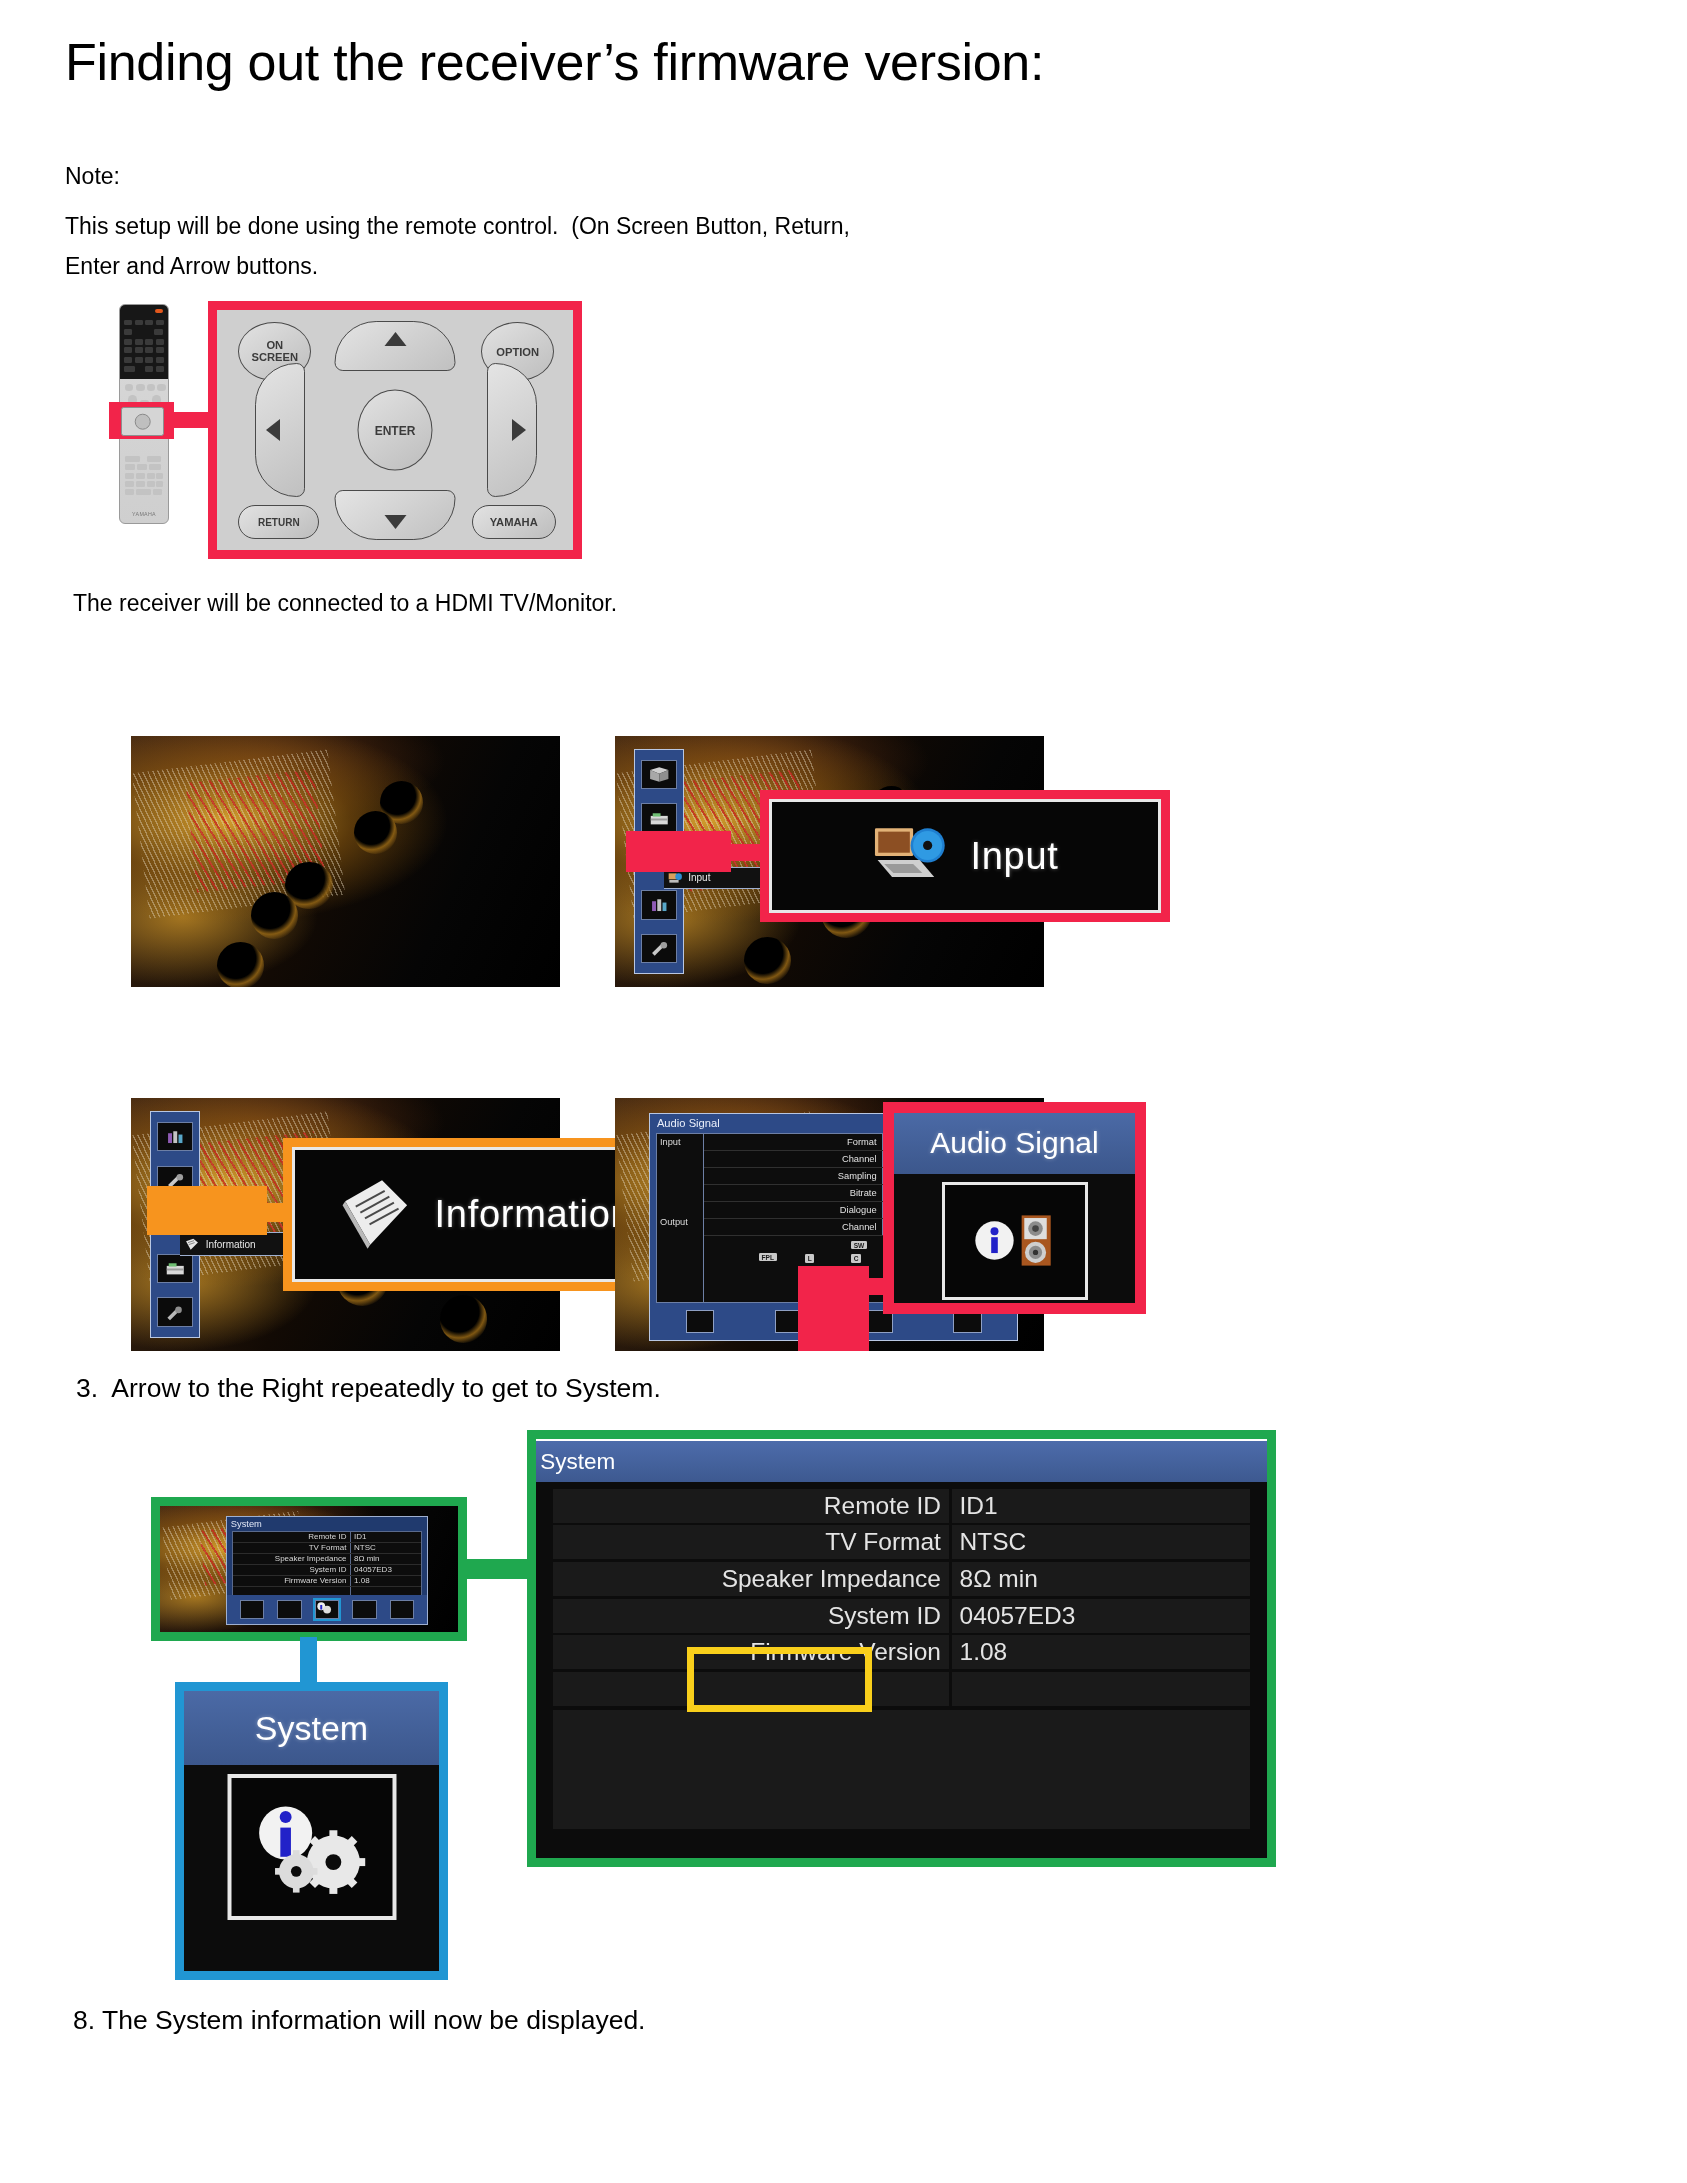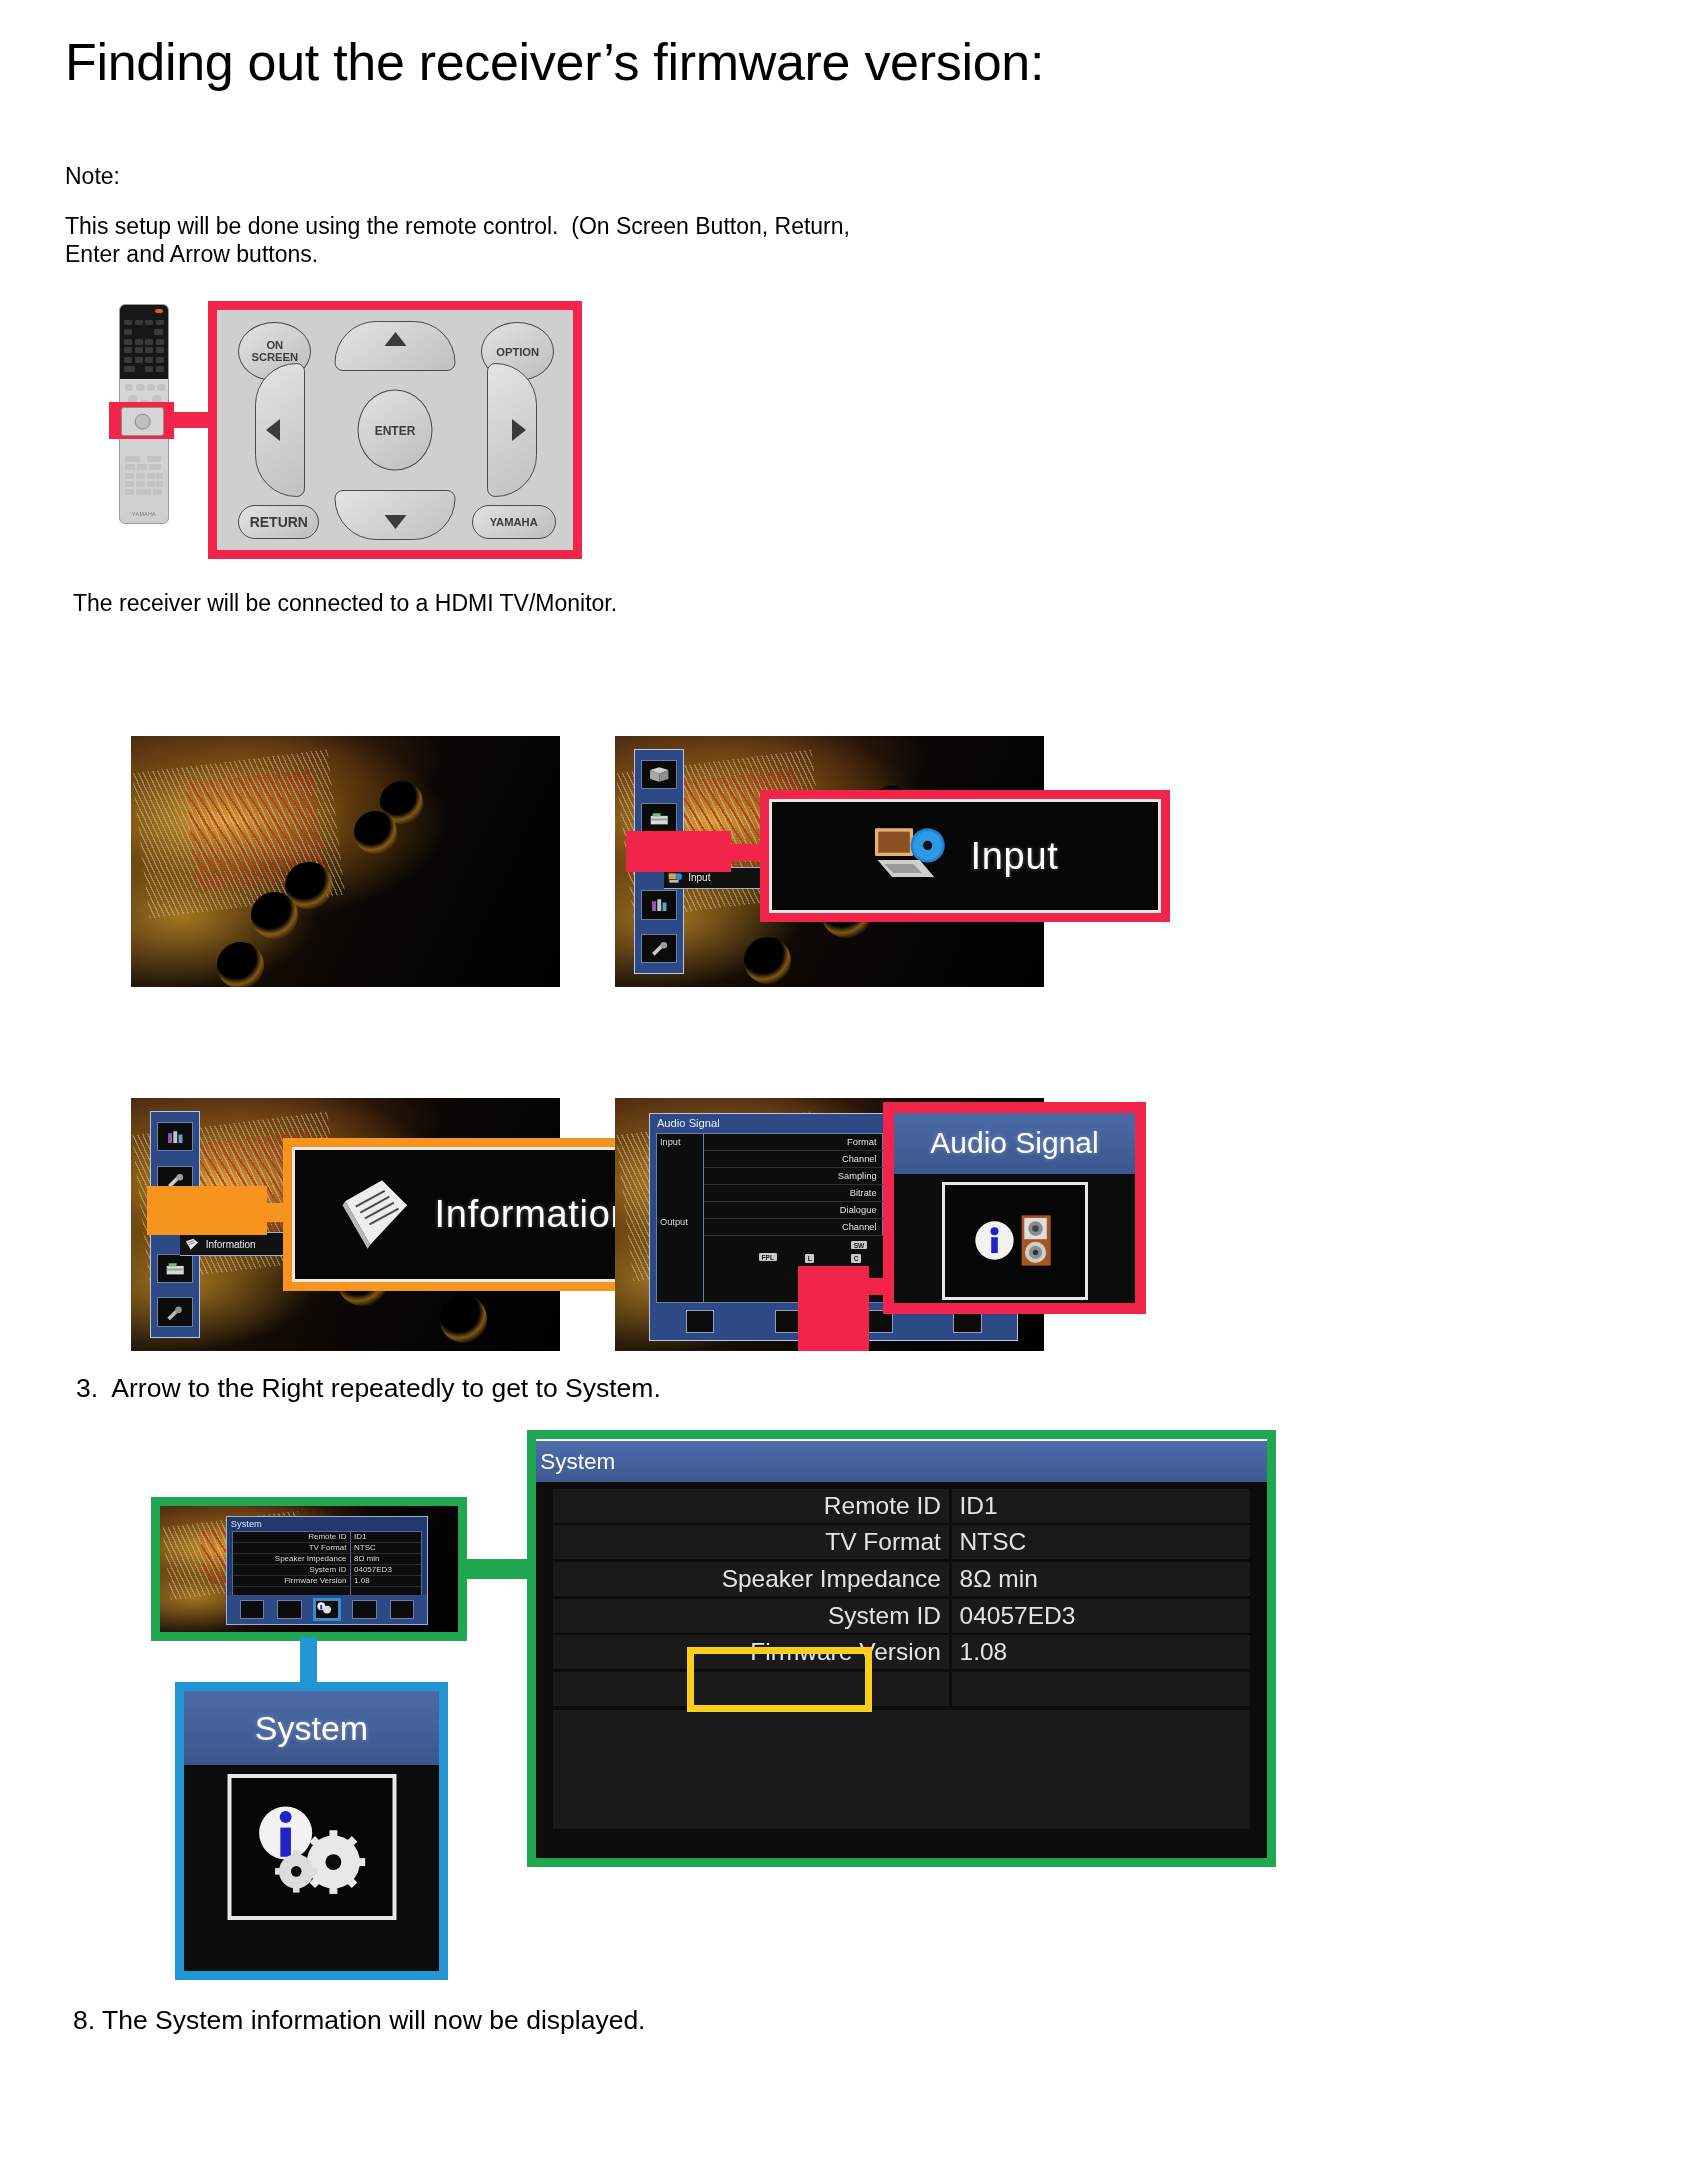--- a/index.html
+++ b/index.html
@@ -68,21 +68,21 @@
   .key {
     position:absolute; color:#3b3b3b; font-weight:700;
     display:flex; align-items:center; justify-content:center; text-align:center;
     background:linear-gradient(145deg,#e2e2e2,#bdbdbd);
     border:1.3px solid #4a4a4a;
   }
   .key.oval { border-radius:50%; }
   .key.pill { border-radius:26.5px; }
   .key-onscreen { left:21px; top:12px; width:71px; height:57px; font-size:11.2px; line-height:1.05; }
   .key-option   { right:18.5px; top:12px; width:71px; height:57px; font-size:11.2px; }
-  .key-return   { left:21px; bottom:10.6px; width:79px; height:32px; font-size:14px; }
+  .key-return   { left:21px; bottom:10.6px; width:79px; height:32px; font-size:10px; }
   .key-display  { right:17px; bottom:10.6px; width:82px; height:32px; font-size:11.2px; }
   .key-enter    { left:50%; top:50%; transform:translate(-50%,-50%); width:73px; height:79px; font-size:12px; }
   .arcbtn { position:absolute; background:linear-gradient(145deg,#e4e4e4,#c0c0c0); border:1.3px solid #4a4a4a; }
   .arc-up   { left:50%; top:10.6px; transform:translateX(-50%); width:119px; height:48px; border-radius:60px 60px 12px 12px; }
   .arc-down { left:50%; bottom:9.3px; transform:translateX(-50%); width:119px; height:48px; border-radius:12px 12px 60px 60px; }
   .arc-left { left:38px; top:50%; transform:translateY(-50%); width:48px; height:132px; border-radius:60px 12px 12px 60px; }
   .arc-right{ right:36px; top:50%; transform:translateY(-50%); width:48px; height:132px; border-radius:12px 60px 60px 12px; }
   .tri { position:absolute; width:0; height:0; }
   .tri-up { left:50%; top:10.6px; transform:translateX(-50%); border-left:11.2px solid transparent; border-right:11.2px solid transparent; border-bottom:14.6px solid #3b3b3b; }
   .tri-down { left:50%; bottom:10.6px; transform:translateX(-50%); border-left:11.2px solid transparent; border-right:11.2px solid transparent; border-top:14.6px solid #3b3b3b; }
@@ -207,21 +207,21 @@
 </style>
 </head>
 <body>
 
 <div class="page">
 
   <div class="title">Finding out the receiver’s firmware version:</div>
 
   <div class="body-text" style="left:65px; top:162px;">Note:</div>
   <div class="body-text" style="left:65px; top:212px;">This setup will be done using the remote control.  (On Screen Button, Return,</div>
-  <div class="body-text" style="left:65px; top:240px;">Enter and Arrow buttons.</div>
+  <div class="body-text" style="left:65px; top:252px;">Enter and Arrow buttons.</div>
 
   <div class="remote-fig">
 
     <div class="remote-body">
       <div class="remote-top">
         <div class="rpwr"></div>
         <div class="rbtn" style="left:4px;  top:14.6px; width:8px;height:5.3px;"></div>
         <div class="rbtn" style="left:14.6px; top:14.6px; width:8px;height:5.3px;"></div>
         <div class="rbtn" style="left:25px; top:14.6px; width:8px;height:5.3px;"></div>
         <div class="rbtn" style="left:36px; top:14.6px; width:8px;height:5.3px;"></div>

